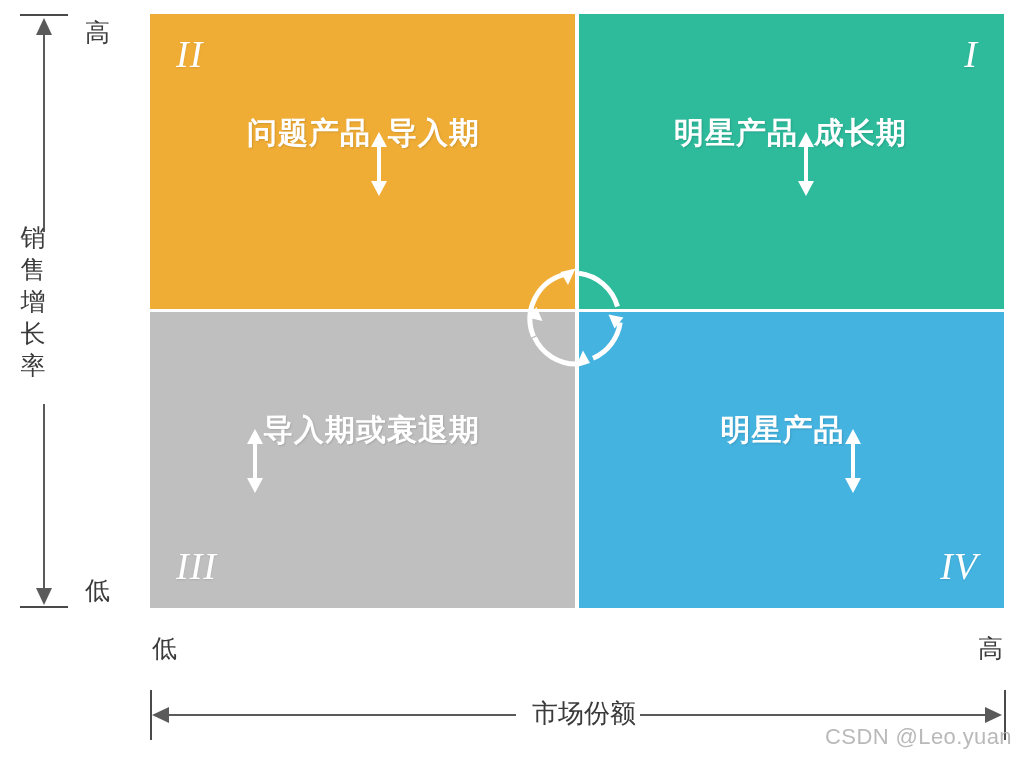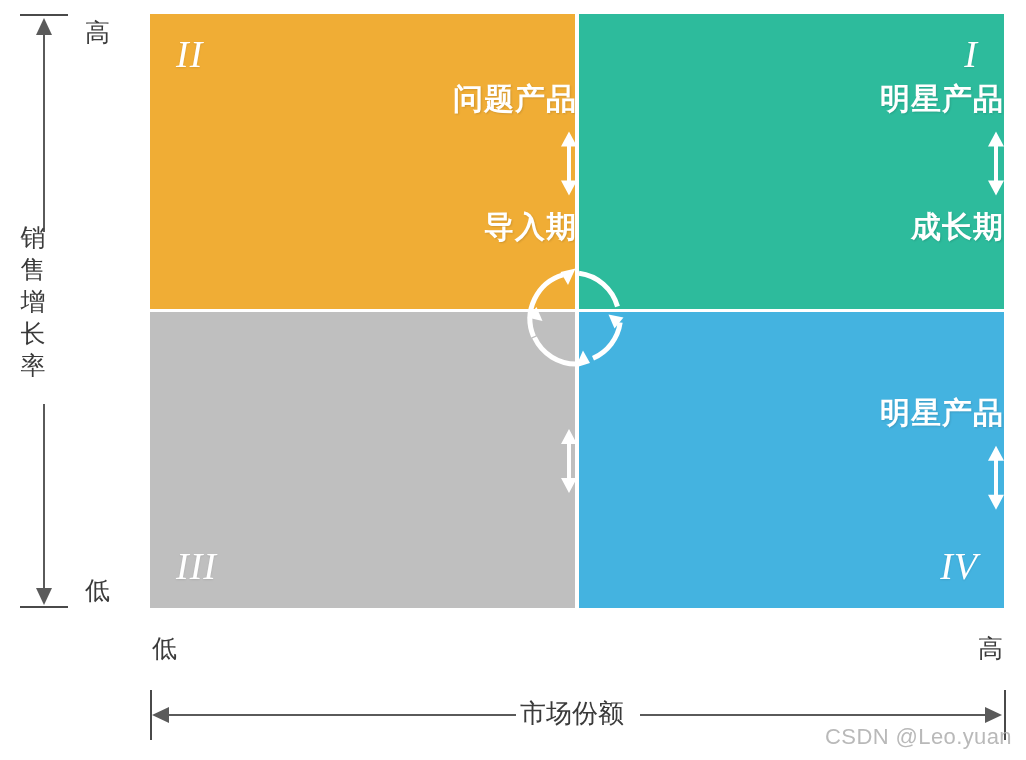--- a/index.html
+++ b/index.html
@@ -135,22 +135,21 @@
   .roman-tr { right: 26px; top: 18px; }
   .roman-bl { left: 26px;  bottom: 20px; }
   .roman-br { right: 26px; bottom: 20px; }
 
   .q-inner {
     position: absolute;
     left: 0; right: 0;
     top: 50%;
     transform: translateY(-50%);
     display: flex;
-    flex-direction: column;
-    align-items: flex-end;
+    align-items: flex-start;
     justify-content: center;
   }
   .q-title, .q-stage {
     font-family: "DejaVu Sans", sans-serif;
     font-weight: bold;
     font-size: 30px;
     color: #ffffff;
     letter-spacing: 1px;
     line-height: 1.15;
     text-shadow: 1px 1px 2px rgba(0,0,0,0.13);
@@ -237,21 +236,21 @@
     border-bottom: 8px solid transparent;
   }
   .x-head-left  { left: 2px;   border-right: 17px solid #5a5a5a; }
   .x-head-right { left: 835px; border-left: 17px solid #5a5a5a; }
 
   .x-axis-title {
     position: absolute;
     left: 370px;
     top: 6px;
     width: 116px;
-    text-align: left;
+    text-align: right;
     font-size: 26px;
     color: #3a3a3a;
     font-family: "DejaVu Sans", sans-serif;
   }
 
   .watermark {
     position: absolute;
     right: 14px;
     bottom: 10px;
     font-size: 22px;
@@ -314,20 +313,21 @@
     </div>
 
     <div class="quad q-bl" style="background: rgb(191, 191, 191);">
       <div class="roman roman-bl">III</div>
       <div class="q-inner">
         <div class="vdarrow">
           <div class="hd hd-up"></div>
             <div class="stem"></div>
             <div class="hd hd-down"></div>
         </div>
+        <div class="q-stage">导入期或衰退期</div>
       </div>
     </div>
 
     <div class="quad q-br" style="background: rgb(68, 179, 224);">
       <div class="roman roman-br">IV</div>
       <div class="q-inner">
         <div class="q-title">明星产品</div>
         <div class="vdarrow">
           <div class="hd hd-up"></div>
             <div class="stem"></div>

